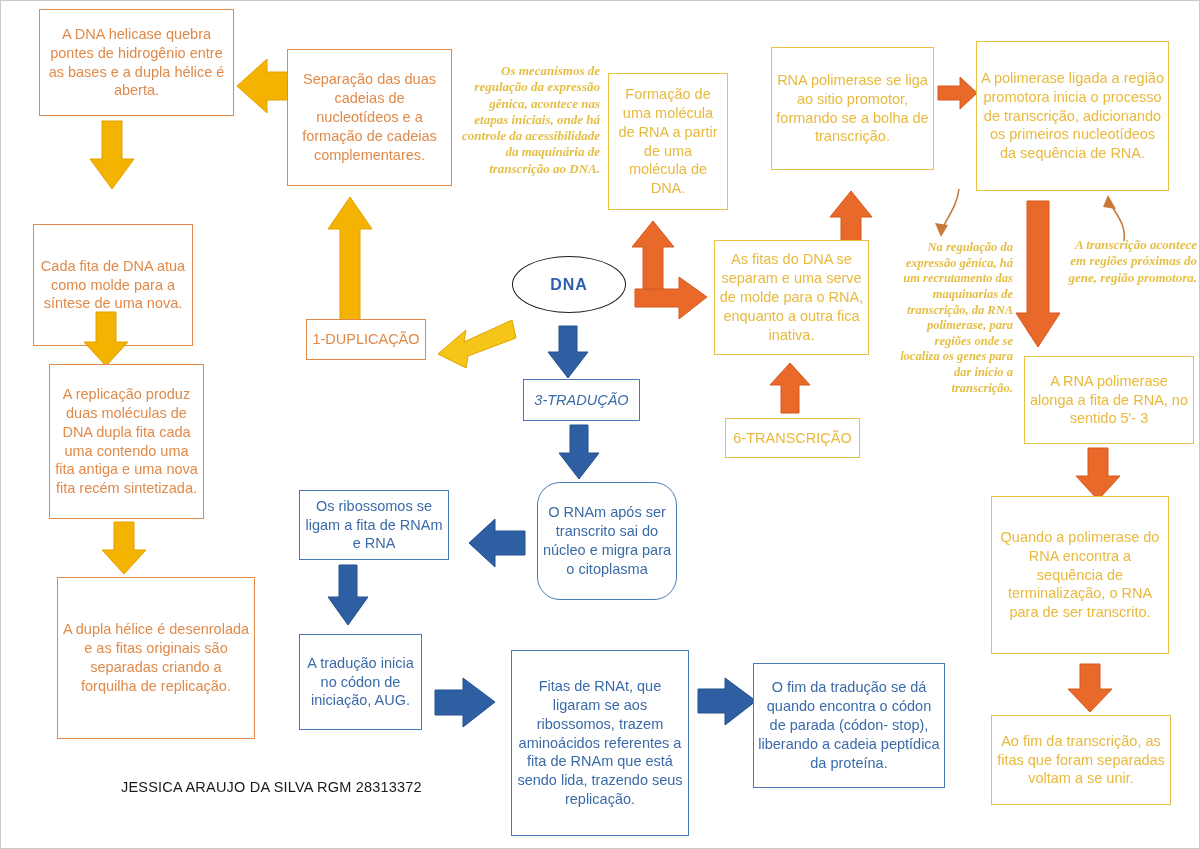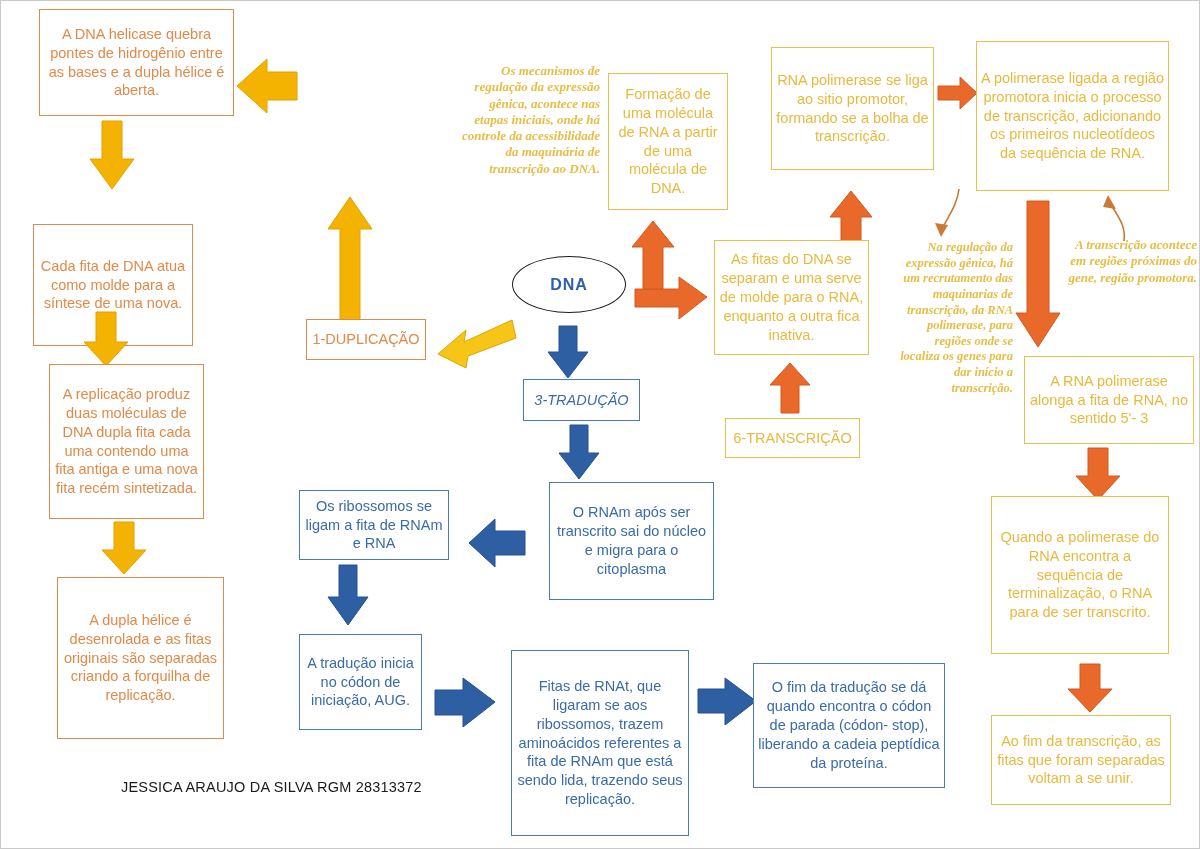--- a/index.html
+++ b/index.html
@@ -79,28 +79,29 @@
   </div>
 
   <div class="box bx-orange" style="left:48px;top:363px;width:155px;height:155px;font-size:14.5px;">A replicação produz duas moléculas de DNA dupla fita cada uma contendo uma fita antiga e uma nova fita recém sintetizada.</div>
 
   <div class="arrow" style="left:100px;top:521px;">
     <svg width="46" height="54" viewBox="0 0 46 54">
       <polygon points="13,0 33,0 33,28 45,28 23,52 1,28 13,28" fill="#F5B301" stroke="#E0A200" stroke-width="1"></polygon>
     </svg>
   </div>
 
-  <div class="box bx-orange" style="left:56px;top:576px;width:167px;height:162px;font-size:14.5px;">A dupla hélice é desenrolada e as fitas originais são separadas criando a forquilha de replicação.</div>
+  <div class="box bx-orange" style="left:56px;top:576px;width:198px;height:162px;font-size:14.5px;">A dupla hélice é desenrolada e as fitas originais são separadas criando a forquilha de replicação.</div>
 
   <div class="arrow" style="left:236px;top:52px;">
     <svg width="62" height="64" viewBox="0 0 62 64">
       <polygon points="0,33 30,6 30,19 60,19 60,47 30,47 30,60" fill="#F5B301" stroke="#E0A200" stroke-width="1"></polygon>
     </svg>
   </div>
 
+  <div class="box bx-orange" style="left:286px;top:48px;width:165px;height:137px;font-size:14.5px;">Separação das duas cadeias de nucleotídeos e a formação de cadeias complementares.</div>
 
   <div class="arrow" style="left:325px;top:196px;">
     <svg width="48" height="128" viewBox="0 0 48 128">
       <polygon points="24,0 46,32 34,32 34,126 14,126 14,32 2,32" fill="#F5B301" stroke="#E0A200" stroke-width="1"></polygon>
     </svg>
   </div>
 
   <div class="box bx-orange" style="left:305px;top:318px;width:120px;height:41px;font-size:14.5px;">1-DUPLICAÇÃO</div>
 
   <div class="note" style="left:451px;top:62px;width:148px;font-size:13px;">Os mecanismos de regulação da expressão gênica, acontece nas etapas iniciais, onde há controle da acessibilidade da maquinária de transcrição ao DNA.</div>
@@ -204,21 +205,21 @@
   <div class="box bx-gold" style="left:990px;top:714px;width:180px;height:90px;font-size:14.5px;">Ao fim da transcrição, as fitas que foram separadas voltam a se unir.</div>
 
   <div class="box bx-blue" style="left:522px;top:378px;width:117px;height:42px;font-size:14.5px;font-style:italic;">3-TRADUÇÃO</div>
 
   <div class="arrow" style="left:556px;top:424px;">
     <svg width="44" height="56" viewBox="0 0 44 56">
       <polygon points="13,0 31,0 31,28 42,28 22,54 2,28 13,28" fill="#2E5FA3" stroke="#24508F" stroke-width="1"></polygon>
     </svg>
   </div>
 
-  <div class="box bx-blue" style="left:548px;top:481px;width:165px;height:118px;font-size:14.5px;">O RNAm após ser transcrito sai do núcleo e migra para o citoplasma</div>
+  <div class="box bx-blue" style="left:536px;top:481px;width:140px;height:118px;font-size:14.5px;border-radius:23px;">O RNAm após ser transcrito sai do núcleo e migra para o citoplasma</div>
 
   <div class="arrow" style="left:468px;top:514px;">
     <svg width="58" height="56" viewBox="0 0 58 56">
       <polygon points="0,28 26,4 26,16 56,16 56,40 26,40 26,52" fill="#2E5FA3" stroke="#24508F" stroke-width="1"></polygon>
     </svg>
   </div>
 
   <div class="box bx-blue" style="left:298px;top:489px;width:150px;height:70px;font-size:14.5px;">Os ribossomos se ligam a fita de RNAm e RNA</div>
 
   <div class="arrow" style="left:325px;top:564px;">

